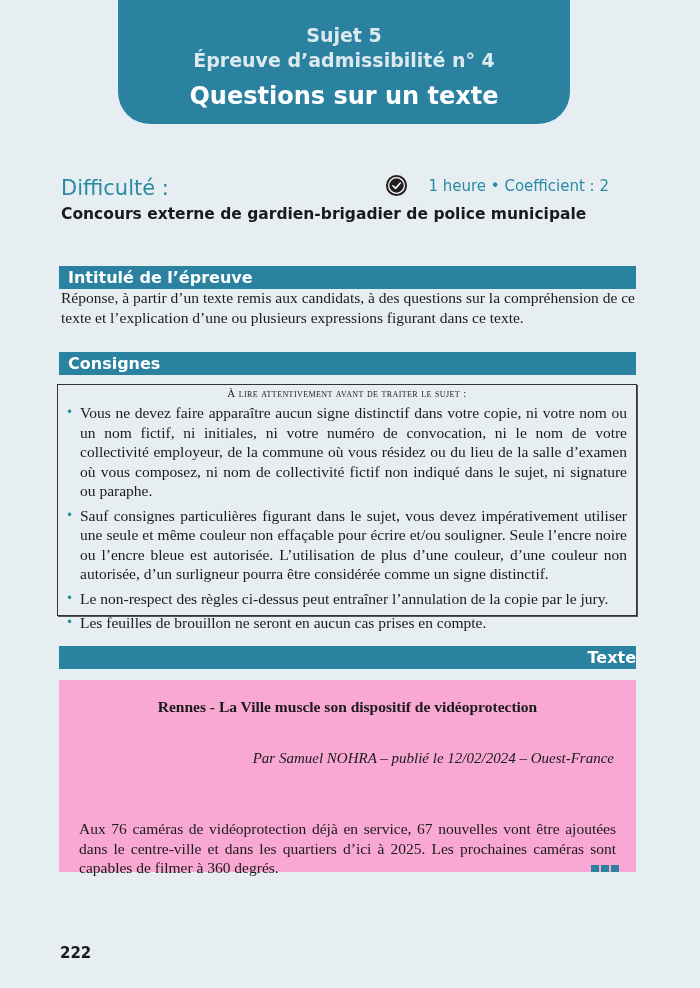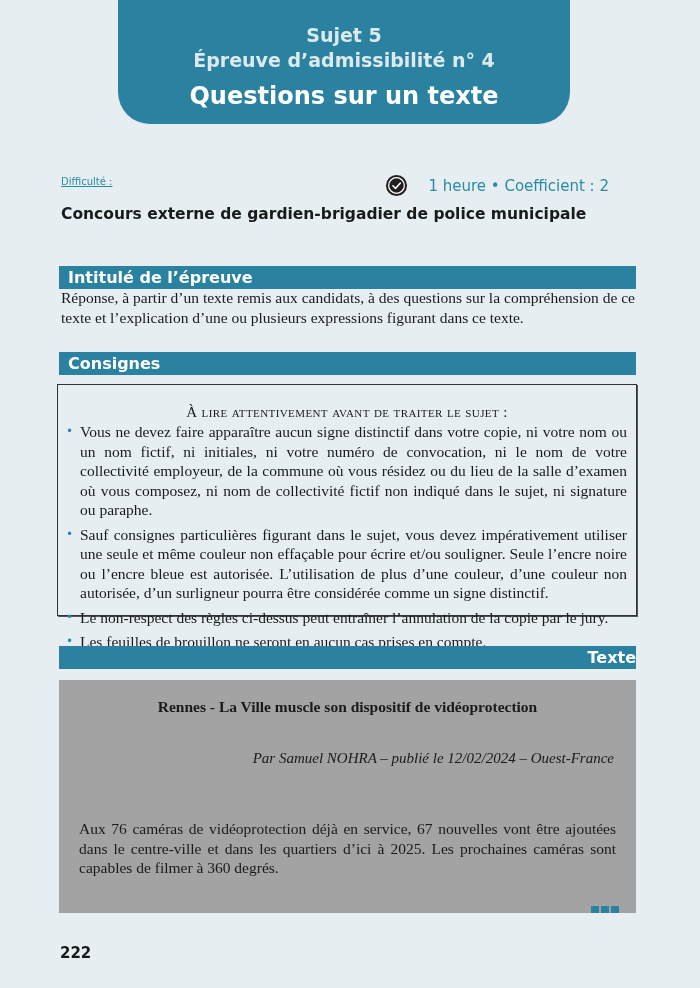--- a/index.html
+++ b/index.html
@@ -61,24 +61,23 @@
       position: absolute;
       left: 61px;
       top: 174px;
       width: 548px;
       height: 24px;
     }
     .difficulty-label {
       position: absolute;
       left: 0;
       top: 2px;
-      font-size: 10px;
+      font-size: 21px;
       color: #2a8aa4;
       font-family: "DejaVu Sans", sans-serif;
-      text-decoration: underline;
     }
     .duration {
       position: absolute;
       right: 0;
       top: 0;
       display: flex;
       align-items: center;
       gap: 20px;
       font-size: 15px;
       color: #2a8aa4;
@@ -138,25 +137,25 @@
       top: 384px;
       width: 580px;
       height: 232px;
       border: 1.5px solid #333333;
       box-sizing: border-box;
       box-shadow: 1px 1px 0 #555;
     }
     .consignes-heading {
       text-align: center;
       font-family: "Liberation Serif", serif;
-      font-size: 15px;
+      font-size: 11px;
       font-variant: small-caps;
       letter-spacing: 0.4px;
       color: #1a1a1a;
-      margin-top: 19px;
+      margin-top: 0;
       line-height: 16px;
     }
     .consignes-list {
       list-style: none;
       margin: 2px 0 0 0;
       padding: 0 9px 0 8px;
     }
     .consignes-list li {
       position: relative;
       padding-left: 14px;
@@ -169,22 +168,22 @@
       color: #2a8aa4;
       font-family: "DejaVu Sans", sans-serif;
       font-size: 12px;
     }
 
     .text-panel {
       position: absolute;
       left: 59px;
       top: 680px;
       width: 577px;
-      height: 233px;
-      background: #a3a3a3;
+      height: 192px;
+      background: #f9a8d4;
     }
     .article-title {
       position: absolute;
       left: 0; right: 0;
       top: 18px;
       text-align: center;
       font-family: "Liberation Serif", serif;
       font-weight: bold;
       font-size: 15.5px;
       color: #1a1a1a;

